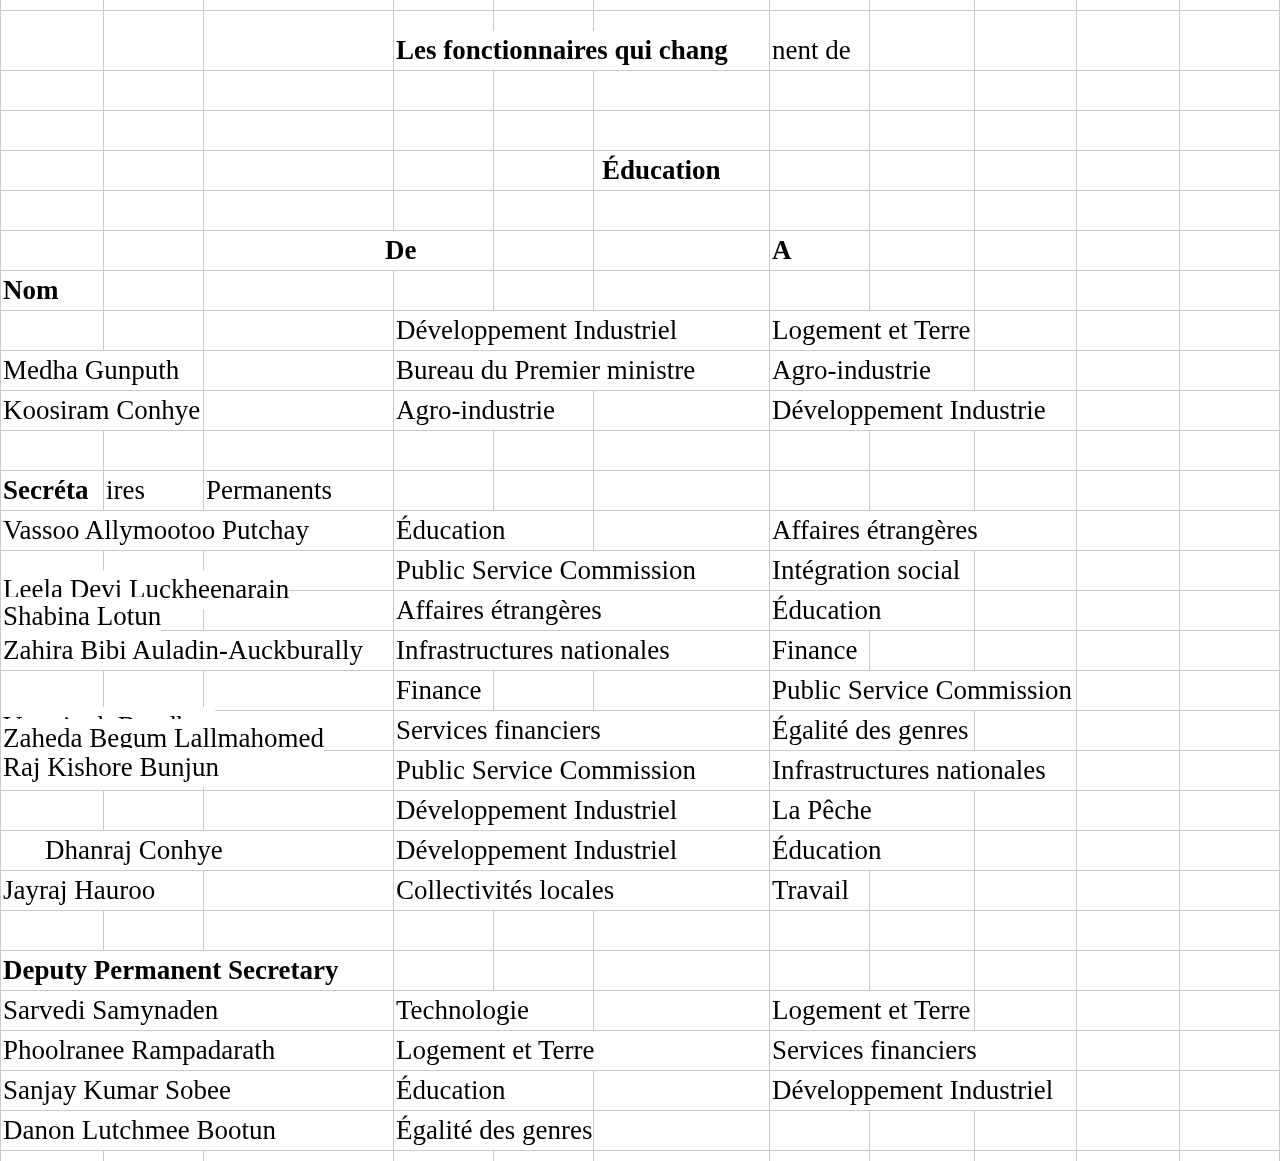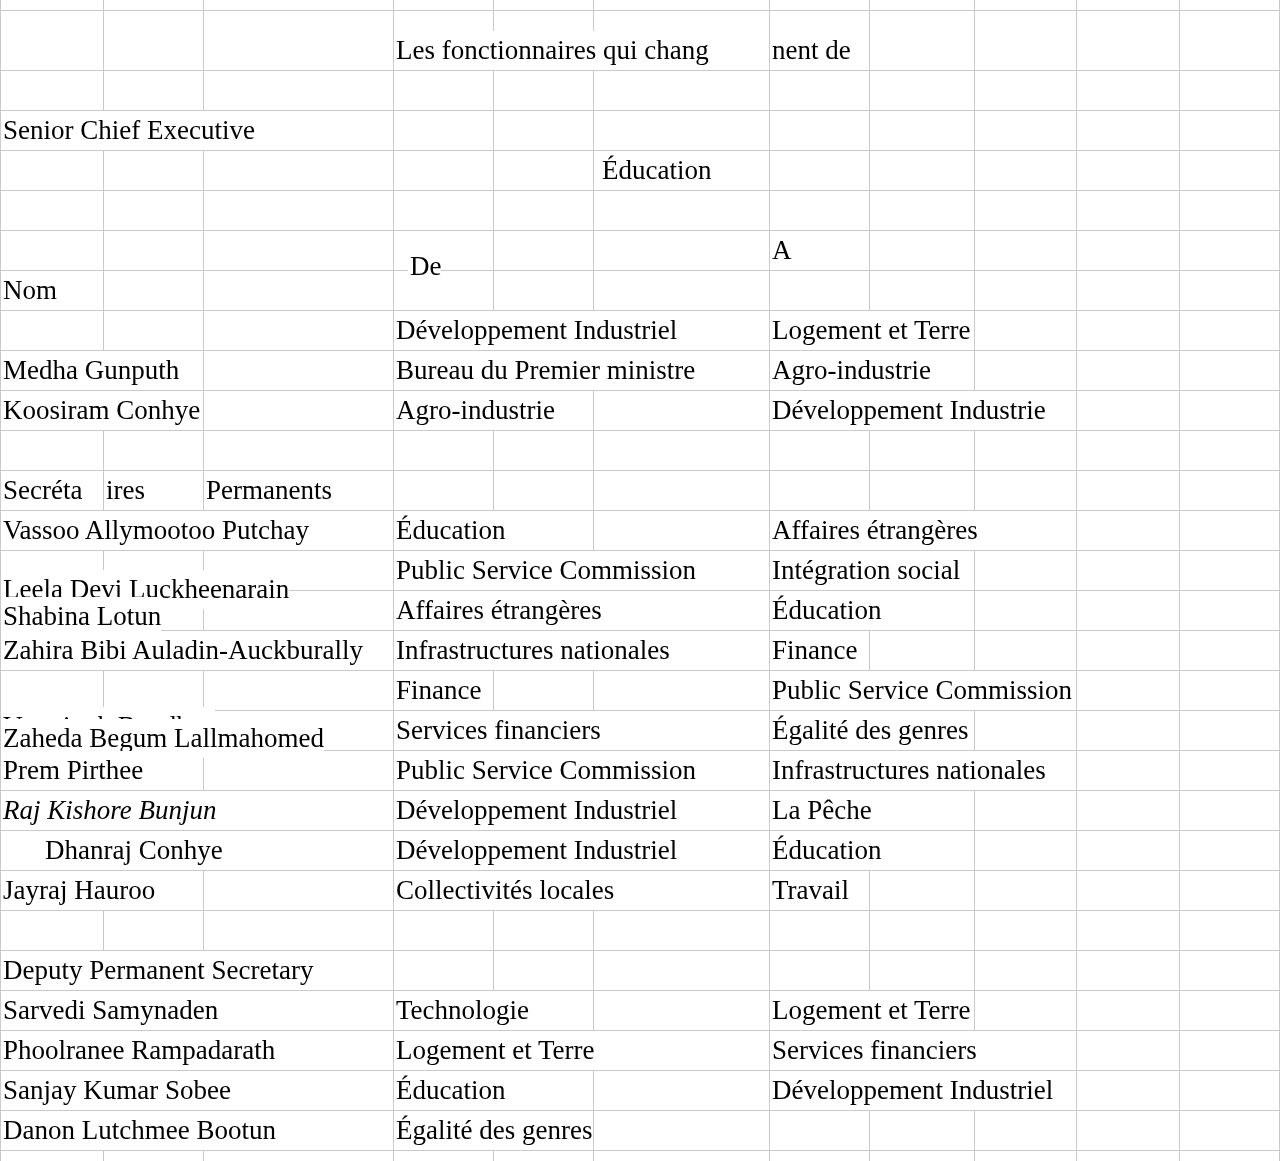--- a/index.html
+++ b/index.html
@@ -45,21 +45,21 @@
     z-index: 3;
     height: 39px;
     line-height: 39px;
     font-size: 27px;
     white-space: nowrap;
     background: #ffffff;
     padding-left: 2px;
     box-sizing: border-box;
   }
   .cell.bold {
-    font-weight: normal;
+    font-weight: bold;
   }
   .cell.clipped {
     overflow: hidden;
   }
 </style>
 </head>
 <body>
 
 <div id="sheet">
 
@@ -102,25 +102,24 @@
   <div class="gridline-h" style="top:950px"></div>
   <div class="gridline-h" style="top:990px"></div>
   <div class="gridline-h" style="top:1030px"></div>
   <div class="gridline-h" style="top:1070px"></div>
   <div class="gridline-h" style="top:1110px"></div>
   <div class="gridline-h" style="top:1150px"></div>
 
   <div class="cell bold clipped" style="left:394px; top:31px; width:375px;">Les fonctionnaires qui chang</div>
   <div class="cell" style="left:770px; top:31px;">nent de</div>
 
-  <div class="cell bold" style="left:1px; top:111px;">Senior Chief Executive</div>
 
   <div class="cell bold" style="left:600px; top:151px;">Éducation</div>
 
-  <div class="cell bold" style="left:408px; top:231px;margin-top:16px;">De</div>
+  <div class="cell bold" style="left:383px; top:231px;">De</div>
   <div class="cell bold" style="left:770px; top:231px;">A</div>
 
   <div class="cell bold" style="left:1px; top:271px;">Nom</div>
 
   <div class="cell" style="left:394px; top:311px;">Développement Industriel</div>
   <div class="cell" style="left:770px; top:311px;">Logement et Terre</div>
 
   <div class="cell" style="left:1px;   top:351px;">Medha Gunputh</div>
   <div class="cell" style="left:394px; top:351px;">Bureau du Premier ministre</div>
   <div class="cell" style="left:770px; top:351px;">Agro-industrie</div>
@@ -154,21 +153,21 @@
   <div class="cell" style="left:770px; top:671px;">Public Service Commission</div>
 
   <div class="cell" style="left:1px;   top:719px;">Zaheda Begum Lallmahomed</div>
   <div class="cell" style="left:394px; top:711px;">Services financiers</div>
   <div class="cell" style="left:770px; top:711px;">Égalité des genres</div>
 
   <div class="cell" style="left:1px;   top:751px;">Prem Pirthee</div>
   <div class="cell" style="left:394px; top:751px;">Public Service Commission</div>
   <div class="cell" style="left:770px; top:751px;">Infrastructures nationales</div>
 
-  <div class="cell" style="left:1px;   top:791px;font-style:italic;">Raj Kishore Bunjun</div>
+  <div class="cell" style="left:1px;   top:748px;">Raj Kishore Bunjun</div>
   <div class="cell" style="left:394px; top:791px;">Développement Industriel</div>
   <div class="cell" style="left:770px; top:791px;">La Pêche</div>
 
   <div class="cell" style="left:1px;   top:831px;margin-left:42px;">Dhanraj Conhye</div>
   <div class="cell" style="left:394px; top:831px;">Développement Industriel</div>
   <div class="cell" style="left:770px; top:831px;">Éducation</div>
 
   <div class="cell" style="left:1px;   top:871px;">Jayraj Hauroo</div>
   <div class="cell" style="left:394px; top:871px;">Collectivités locales</div>
   <div class="cell" style="left:770px; top:871px;">Travail</div>

